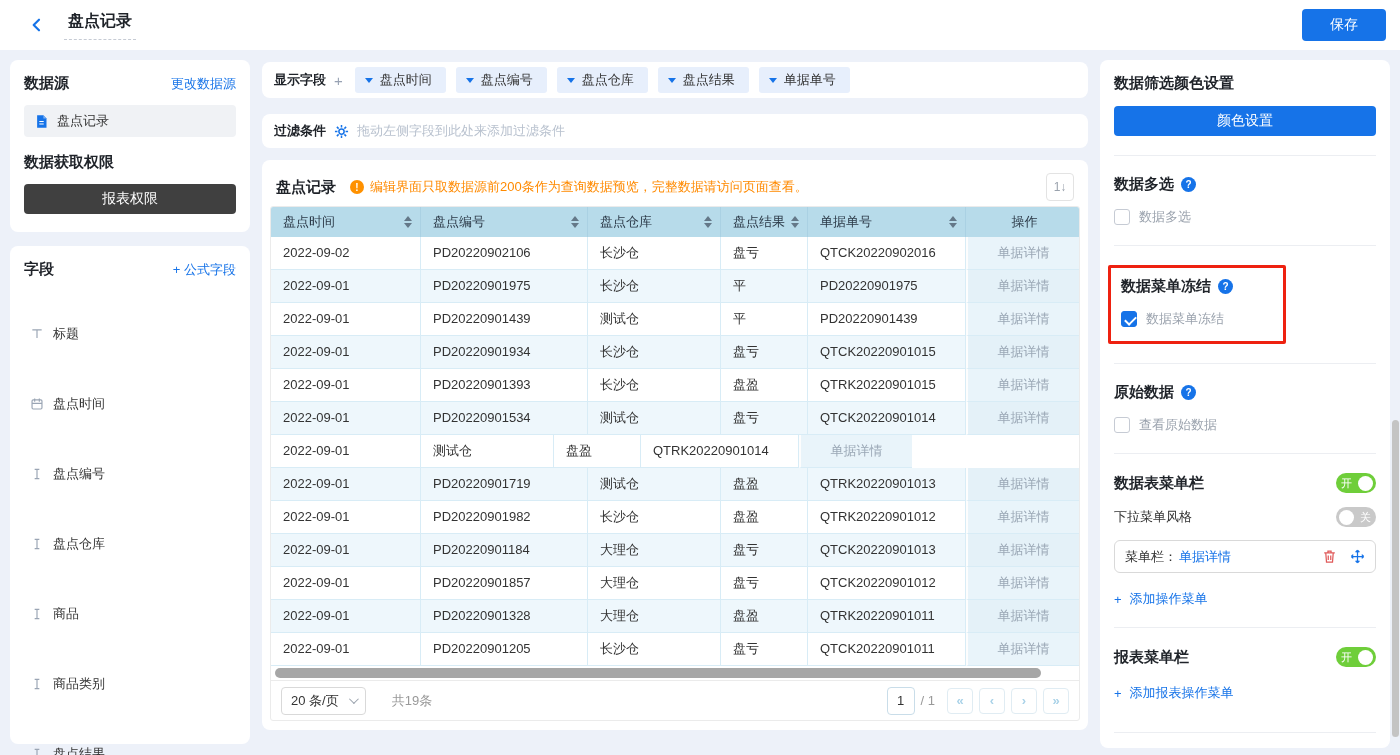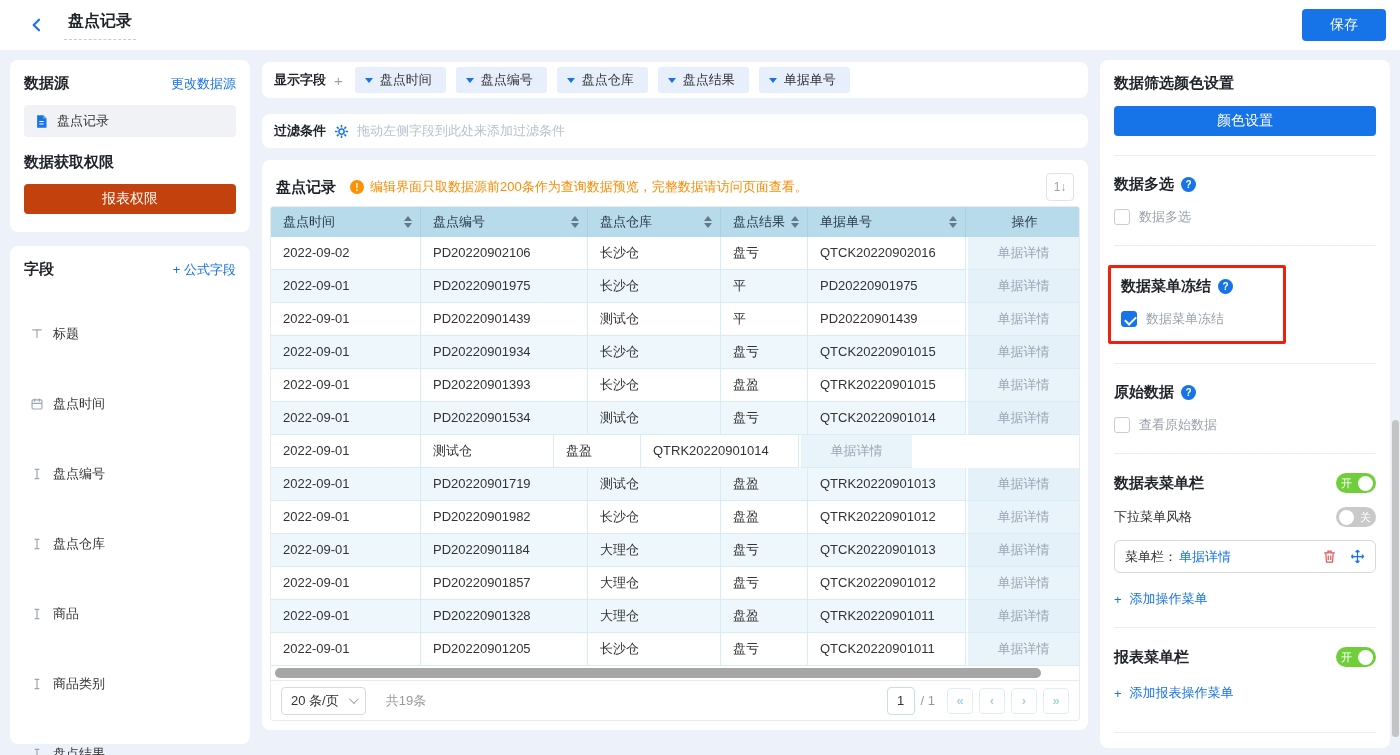--- a/index.html
+++ b/index.html
@@ -16,21 +16,21 @@
   .card { position:absolute; background:#fff; border-radius:8px; }
 
   
   .left-card1 { left:10px; top:60px; width:240px; height:172px; padding:14px; }
   .left-card2 { left:10px; top:246px; width:240px; height:498px; padding:14px; }
   .row-between { display:flex; align-items:center; justify-content:space-between; }
   .sec-title { font-size:15px; font-weight:bold; color:#1f2329; }
   .blue-link { font-size:13px; color:#1673e8; cursor:pointer; }
   .ds-box { margin-top:12px; height:32px; background:#f0f2f5; border-radius:4px; display:flex; align-items:center; padding:0 10px; gap:8px; font-size:13px; color:#333; }
   .perm-title { margin-top:16px; }
-  .perm-btn { margin-top:12px; width:100%; height:30px; background:#c2410c; color:#fff; font-size:14px; border:none; border-radius:4px; cursor:pointer; }
+  .perm-btn { margin-top:12px; width:100%; height:30px; background:#404040; color:#fff; font-size:14px; border:none; border-radius:4px; cursor:pointer; }
   .field-item { display:flex; align-items:center; gap:9px; height:31px; padding-left:6px; cursor:grab;margin-top:39px; }
   .f-icon { display:flex; align-items:center; }
   .f-label { font-size:13px; color:#333; }
   #field-list { margin-top:8px; }
 
   
   .disp-card { left:262px; top:62px; width:826px; height:36px; display:flex; align-items:center; padding:0 12px; gap:8px; }
   .disp-label { font-size:13px; font-weight:bold; color:#1f2329; }
   .plus-gray { color:#98a2b3; font-size:15px; cursor:pointer; margin-right:4px; }
   .chip { display:flex; align-items:center; gap:7px; height:26px; background:#e7effc; border-radius:3px; padding:0 14px 0 10px; cursor:pointer; }
@@ -57,21 +57,21 @@
   .tri-down { width:0; height:0; border-left:4px solid transparent; border-right:4px solid transparent; border-top:5px solid #647888; }
   .c0{width:150px;} .c1{width:167px;} .c2{width:133px;} .c3{width:87px;} .c4{width:158px;} .c5{width:113px;}
   .tr { display:flex; height:33px; background:#fff; }
   .tr.alt { background:#eef7fc; }
   .td { line-height:32px; padding-left:12px; font-size:13px; color:#333; border-right:1px solid #d8ecf6; border-bottom:1px solid #d8ecf6; white-space:nowrap; overflow:hidden; }
   .td-action { padding:0; display:flex; align-items:center; justify-content:center; background:#e9f4fa; border-left:2px solid #fdfdfd; border-right:none; }
   .tr.alt .td-action { background:#e4f1f8; }
   .action-link { font-size:13px; color:#9aa7b5; cursor:pointer; }
   .hscroll { height:10px; margin:2px 4px; position:relative; }
   .hscroll .thumb { position:absolute; left:0; top:0; height:10px; width:766px; background:#a6a6a6; border-radius:5px; cursor:pointer; }
-  .pager { height:40px; border-top:1px solid #ebebeb; display:flex; align-items:center; padding:0 10px; gap:20px; }
+  .pager { height:40px; border-top:1px solid #ebebeb; display:flex; align-items:center; padding:0 10px; gap:26px; }
   .psize { height:28px; border:1px solid #d9d9d9; border-radius:4px; background:#fff; display:flex; align-items:center; gap:10px; padding:0 9px; font-size:13px; color:#333; cursor:pointer; }
   .vee { width:7px; height:7px; border-right:1.5px solid #9aa2ad; border-bottom:1.5px solid #9aa2ad; transform:rotate(45deg) translateY(-2px); }
   .ptotal { font-size:13px; color:#999; }
   .pright { margin-left:auto; display:flex; align-items:center; gap:6px; }
   .pagebox { width:28px; height:28px; border:1px solid #c9dde9; border-radius:4px; text-align:center; line-height:26px; font-size:13px; color:#333; background:#fff; }
   .pof { font-size:13px; color:#999; margin-right:6px; }
   .nav-btn { width:26px; height:26px; border:1px solid #e0ecf3; border-radius:4px; background:#fff; color:#a9d2e8; font-size:13px; font-weight:bold; cursor:pointer; padding:0; }
 
   
   .right-card { left:1100px; top:60px; width:290px; height:688px; padding:14px; }

